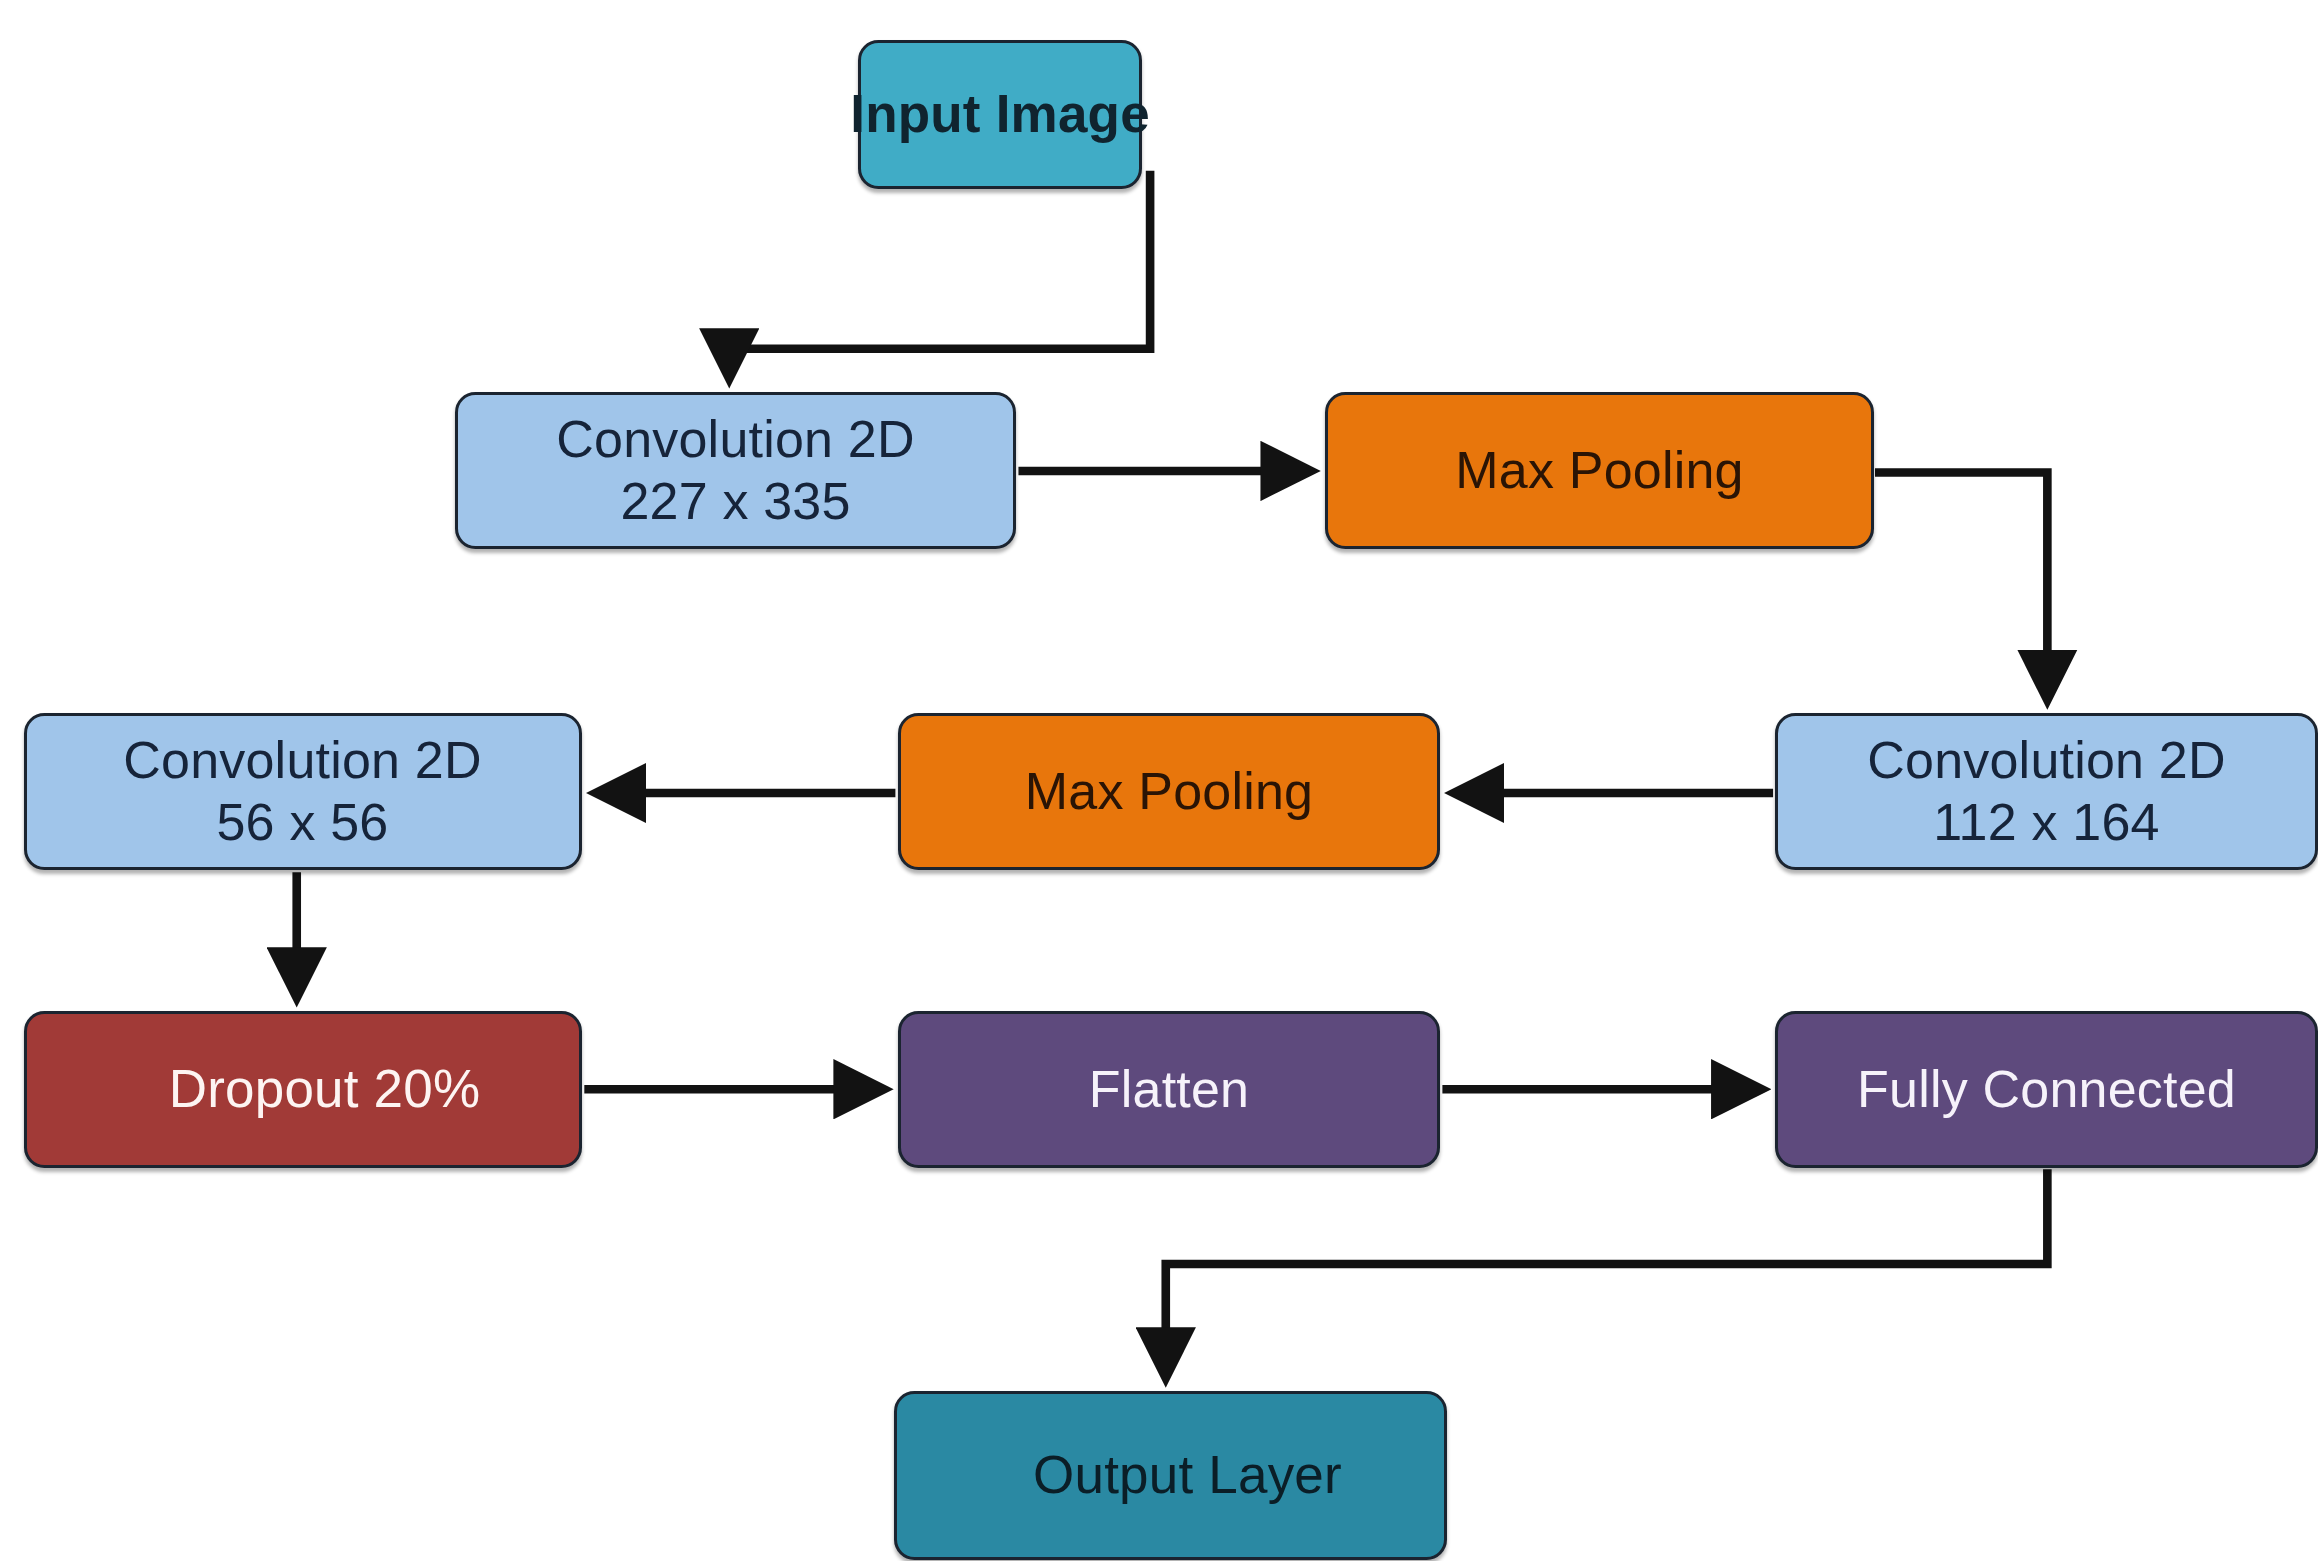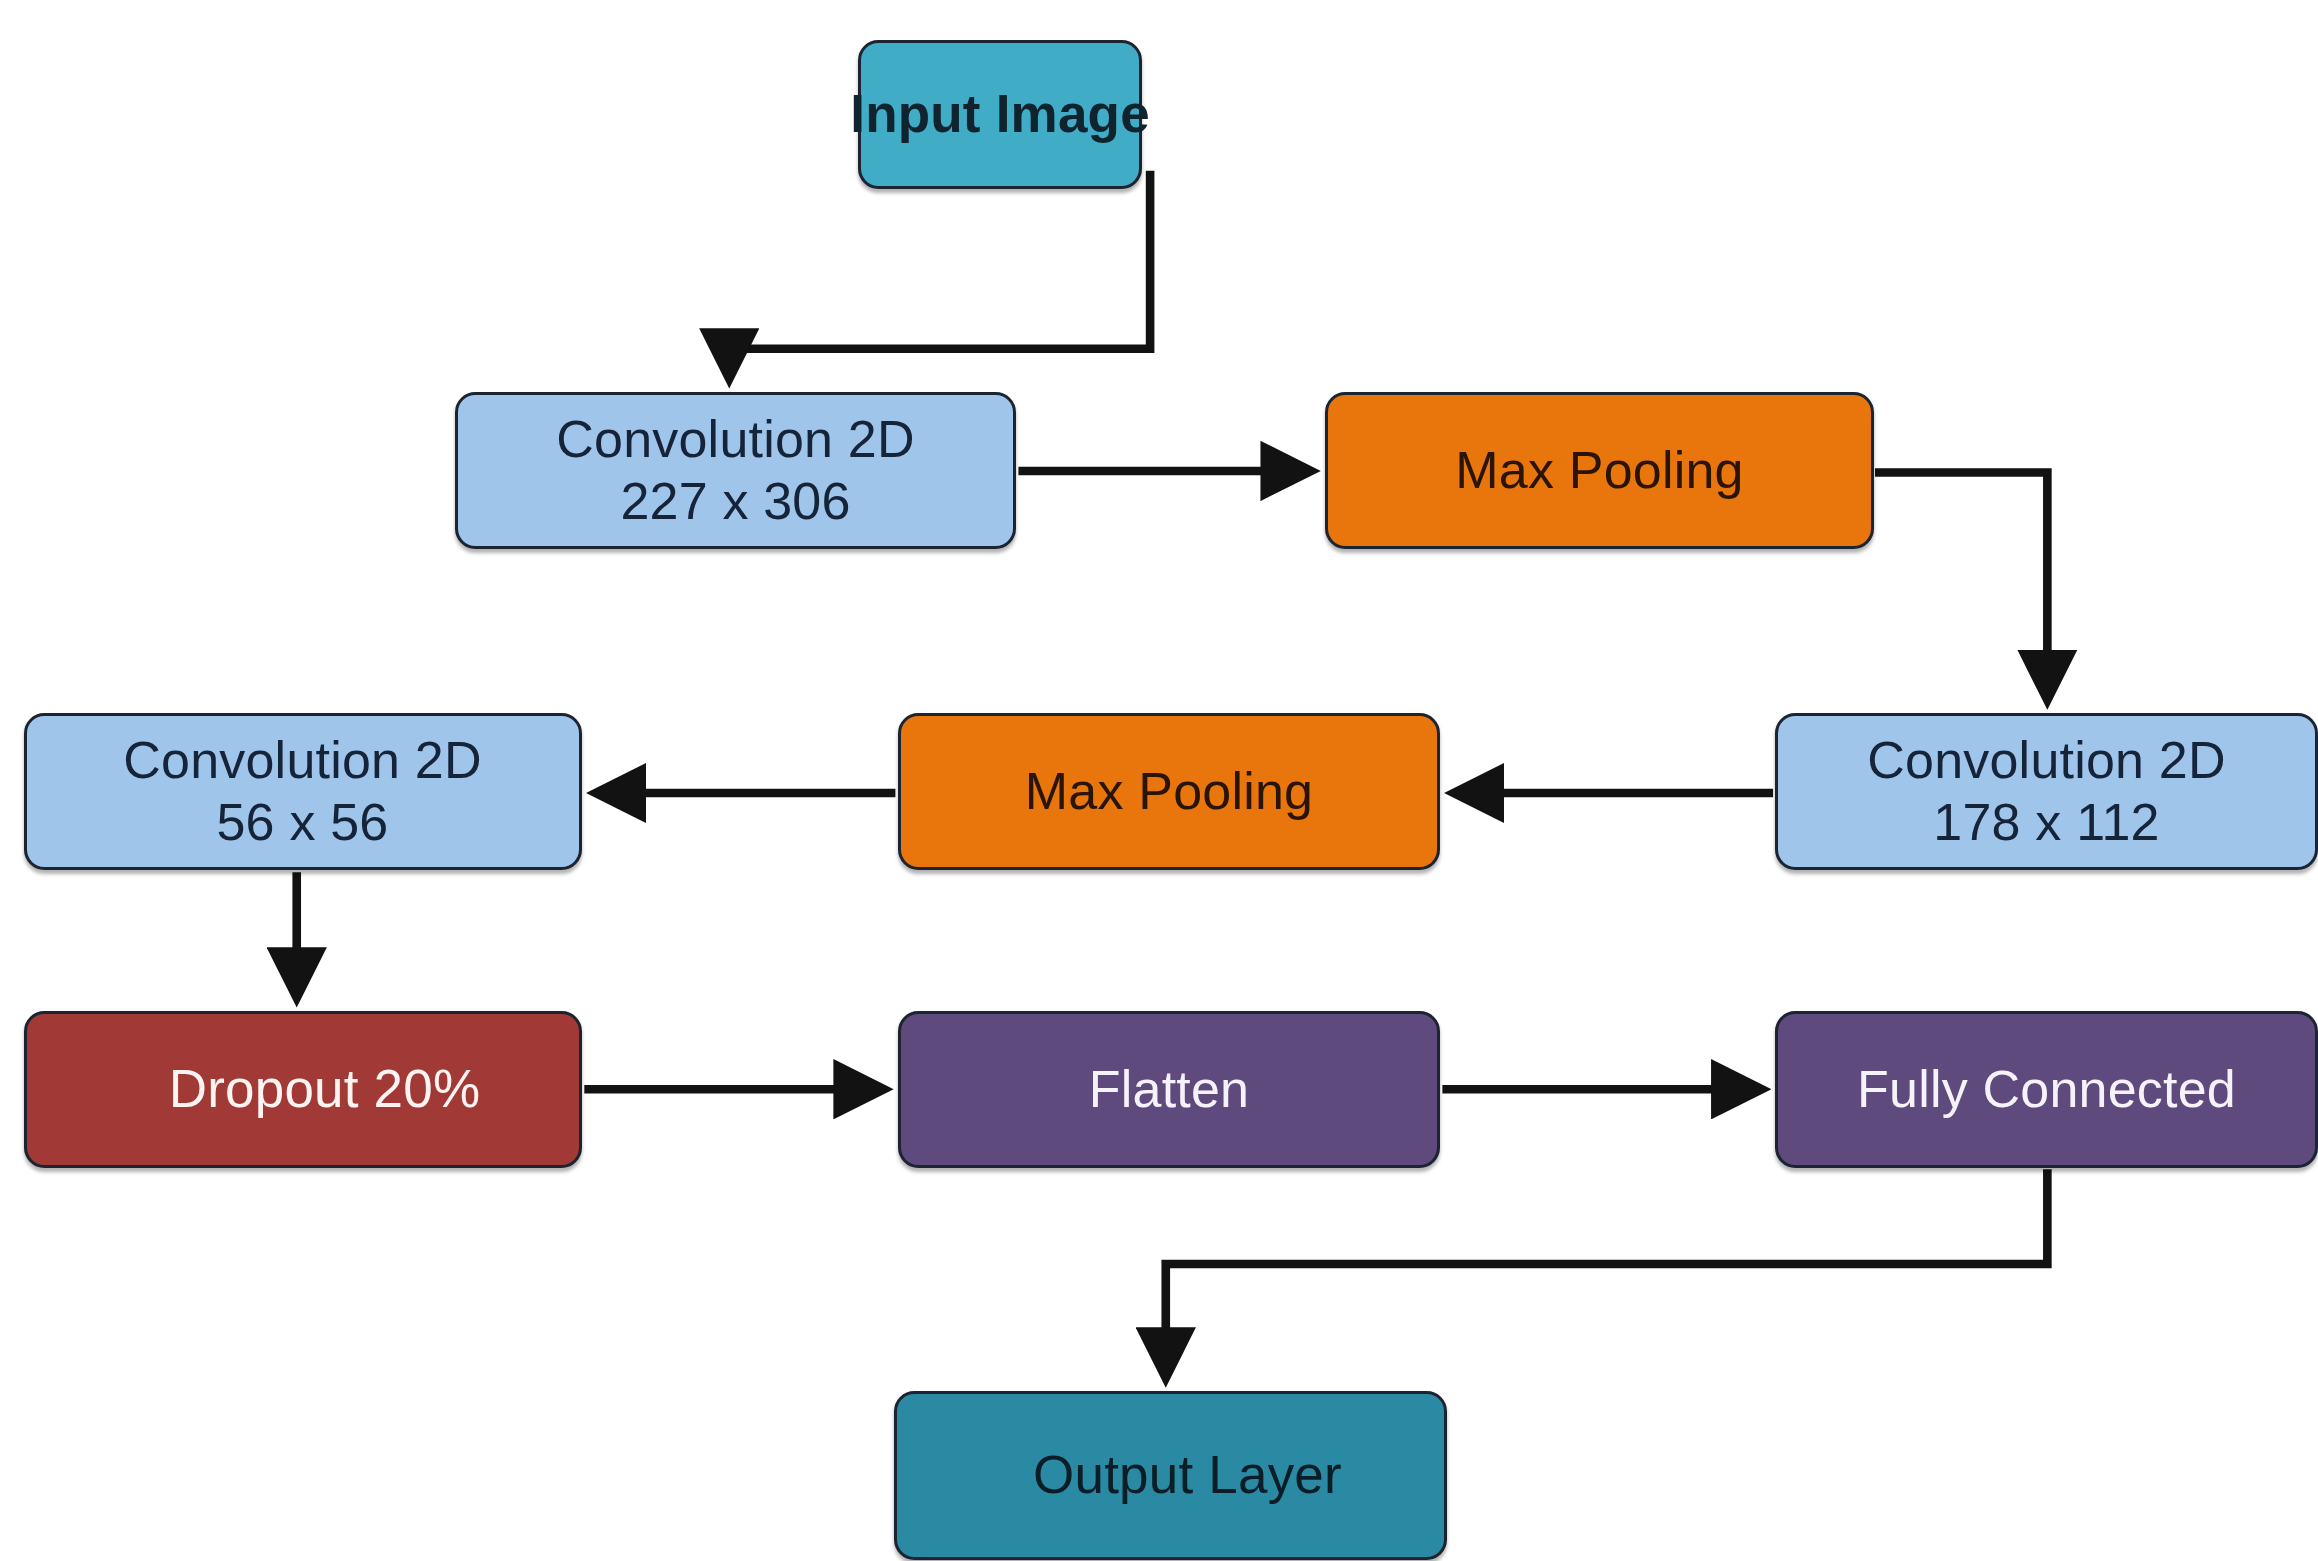--- a/index.html
+++ b/index.html
@@ -115,30 +115,30 @@
 
     <path d="M 2612 1492 L 2612 1613 L 1487 1613 L 1487 1758" fill="none" stroke="#121212" stroke-width="11" marker-end="url(#arrowhead)"></path>
   </svg>
 
   <div class="node n-input" id="n-input" style="background: rgb(64, 172, 198); color: rgb(16, 36, 47);">
     <span class="ln">Input Image</span>
   </div>
 
   <div class="node n-conv" id="n-conv-227" style="background: rgb(160, 197, 234); color: rgb(22, 36, 58);">
     <span class="ln">Convolution 2D</span>
-    <span class="ln">227 x 306</span>
+    <span class="ln">227 x 335</span>
   </div>
 
   <div class="node n-pool" id="n-pool-1" style="background: rgb(232, 118, 12); color: rgb(42, 20, 5);">
     <span class="ln">Max Pooling</span>
   </div>
 
   <div class="node n-conv" id="n-conv-112" style="background: rgb(160, 197, 234); color: rgb(22, 36, 58);">
     <span class="ln">Convolution 2D</span>
-    <span class="ln">178 x 112</span>
+    <span class="ln">112 x 164</span>
   </div>
 
   <div class="node n-pool" id="n-pool-2" style="background: rgb(232, 118, 12); color: rgb(42, 20, 5);">
     <span class="ln">Max Pooling</span>
   </div>
 
   <div class="node n-conv" id="n-conv-56" style="background: rgb(160, 197, 234); color: rgb(22, 36, 58);">
     <span class="ln">Convolution 2D</span>
     <span class="ln">56 x 56</span>
   </div>

